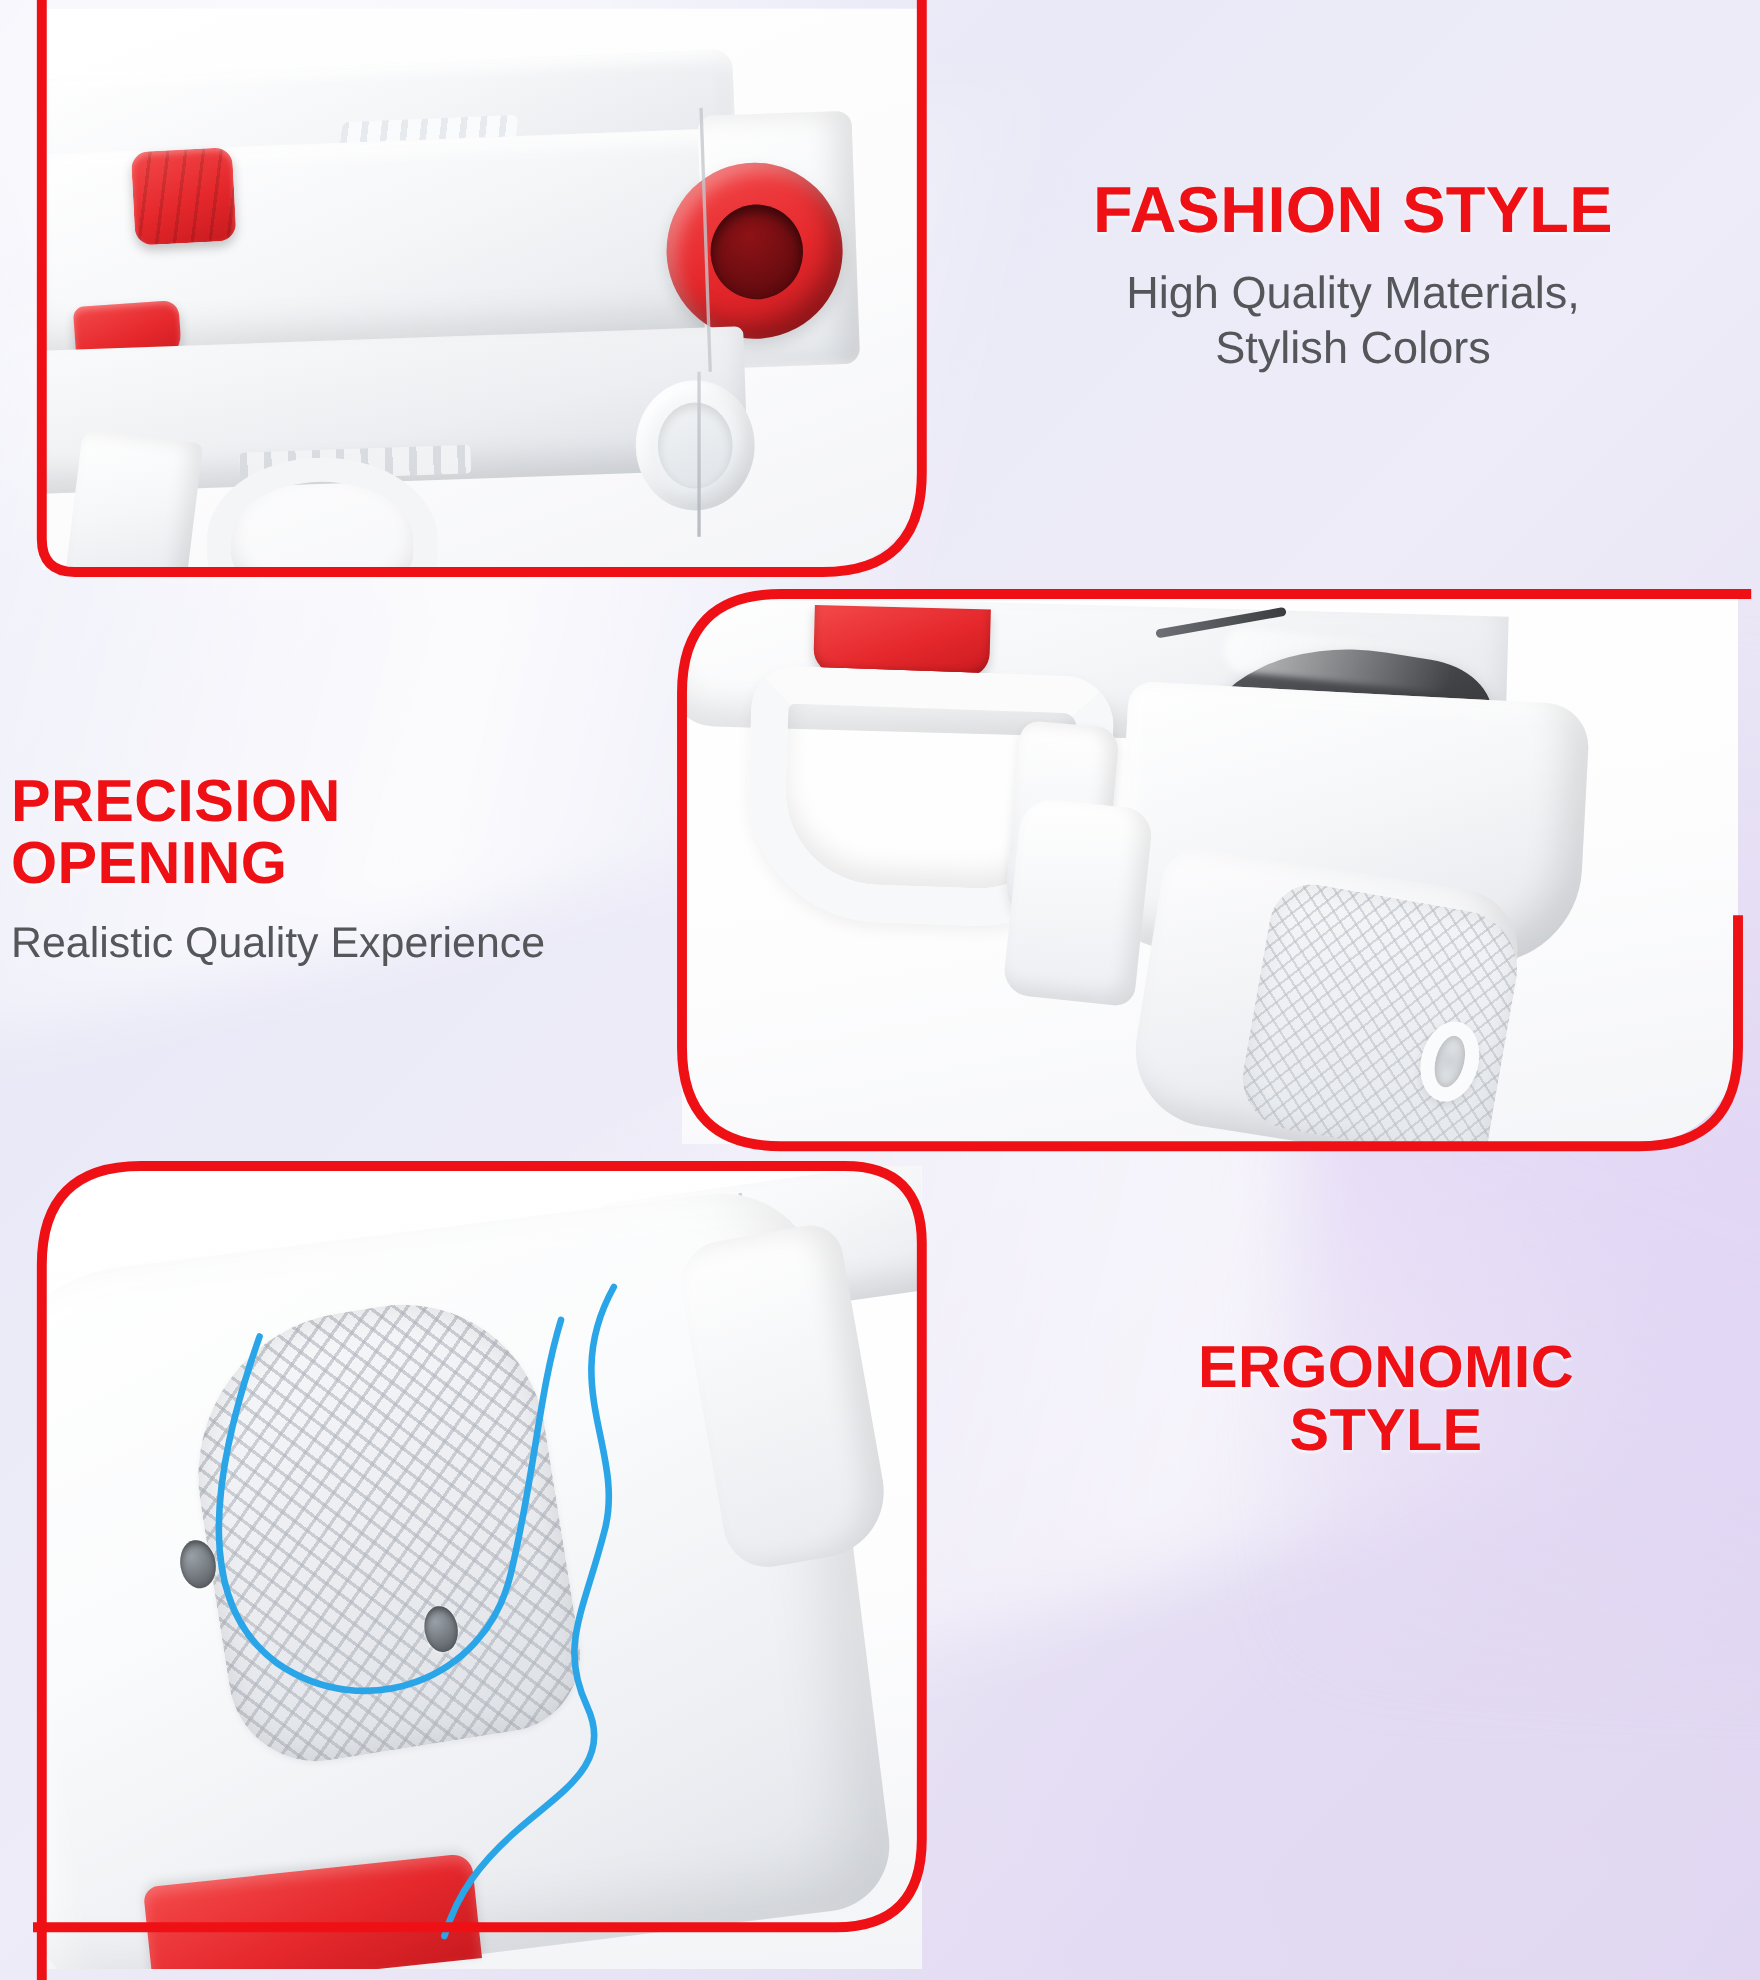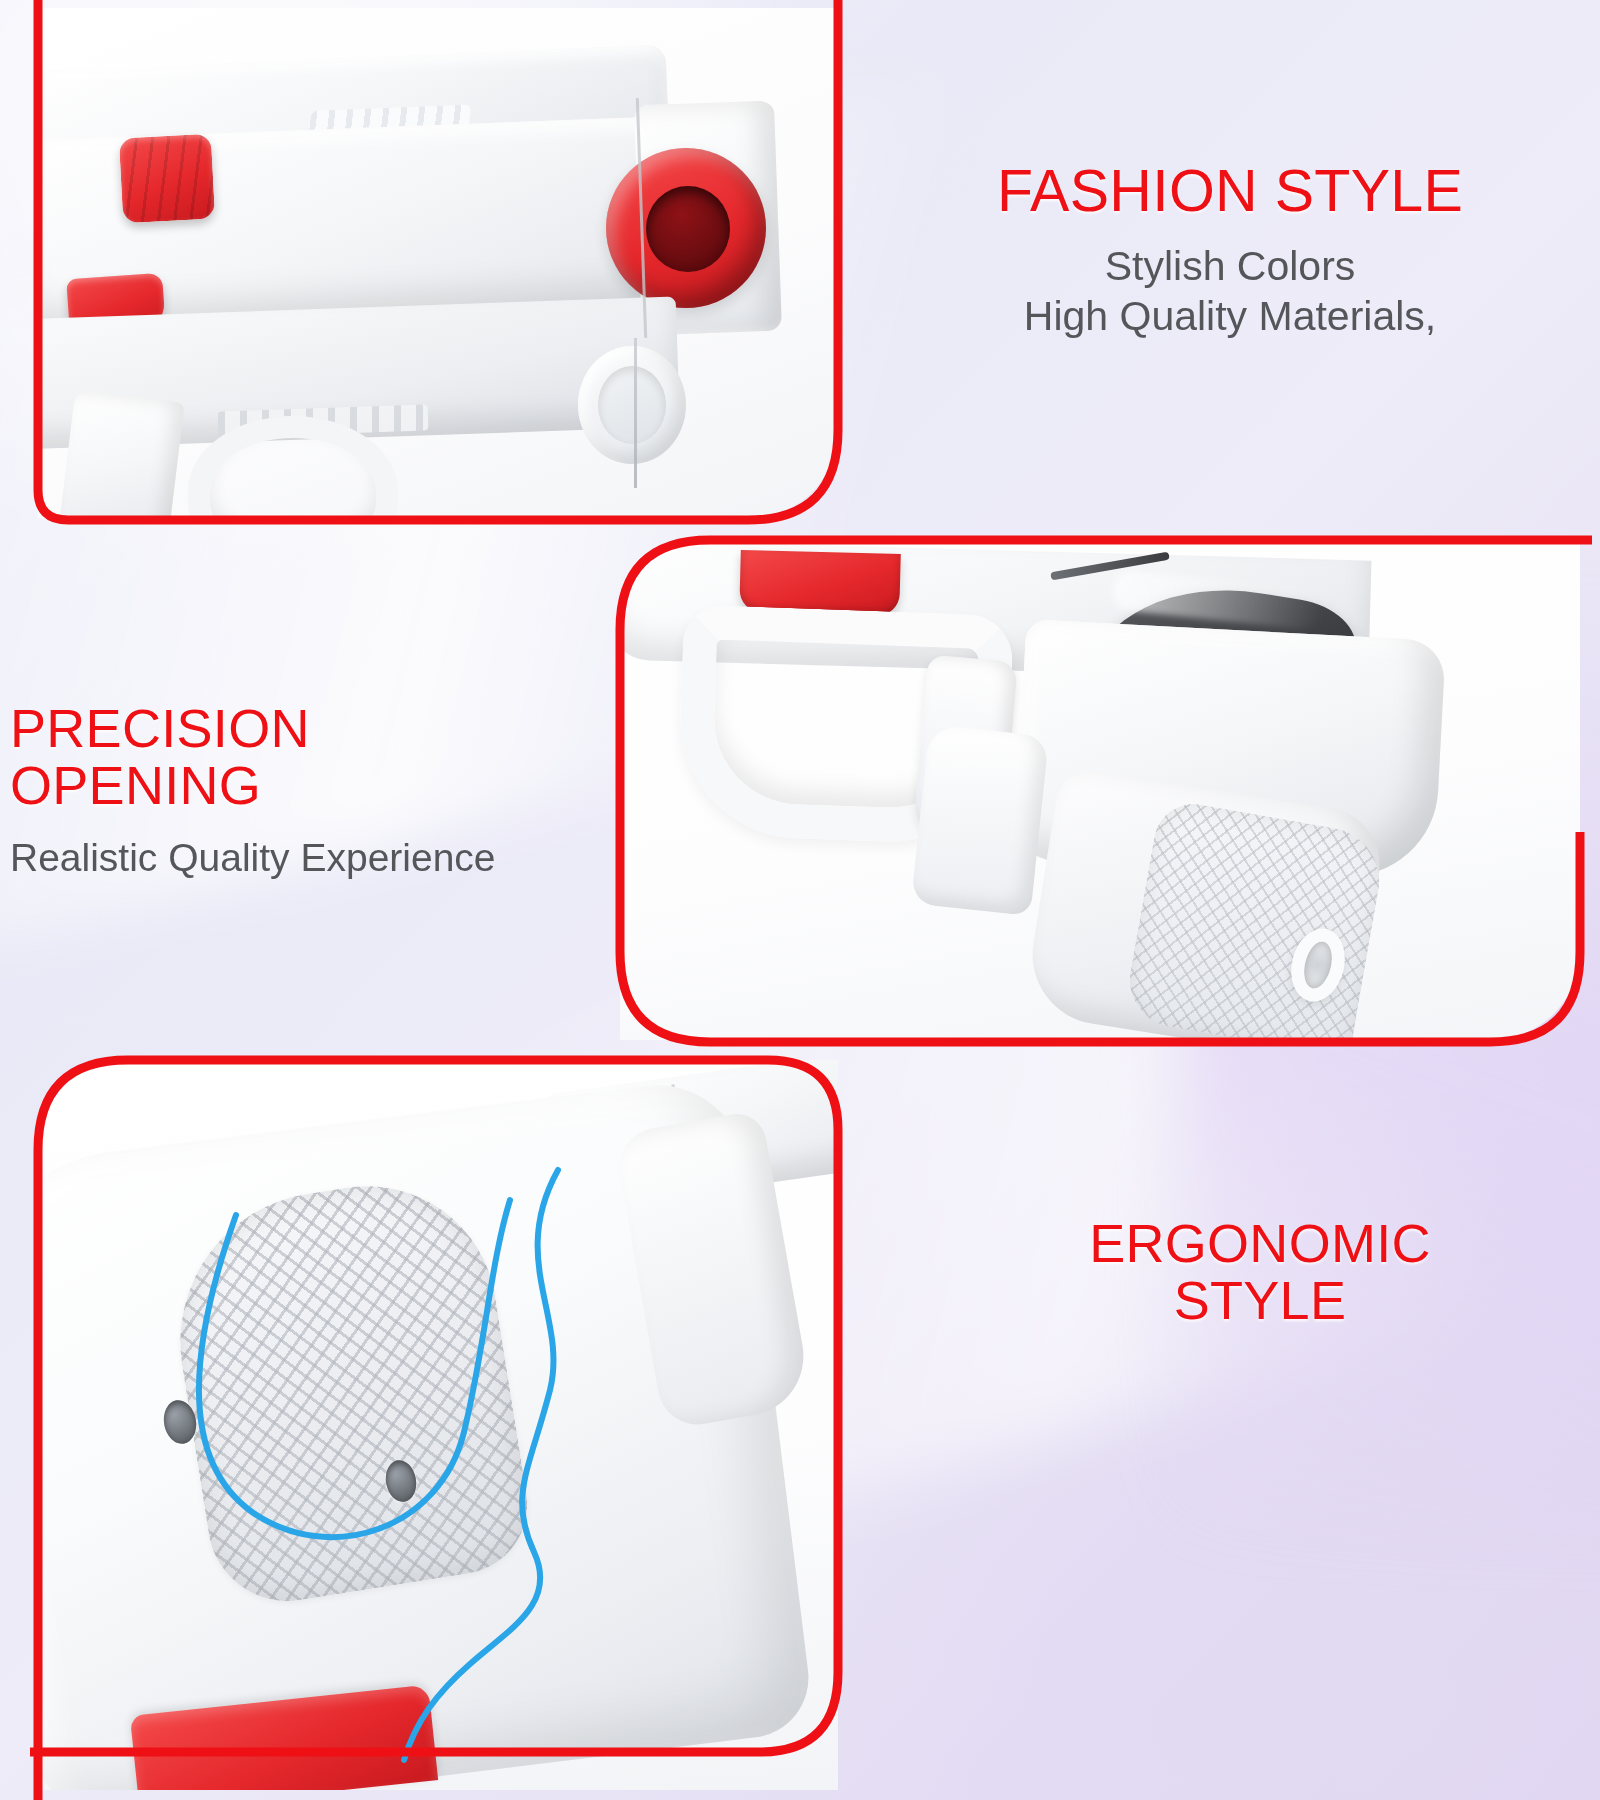--- a/index.html
+++ b/index.html
@@ -46,21 +46,21 @@
   .panel .photo{ position:absolute; inset:0; overflow:hidden; }
 
   
   .frame{ position:absolute; pointer-events:none; }
   .frame svg{ display:block; overflow:visible; }
 
   
   .feature{ position:absolute; }
   .feature .headline{
     color:#ee1014;
-    font-weight:normal;
+    font-weight:bold;
     line-height:1.06;
     letter-spacing:.3px;
     text-shadow:0 2px 3px rgba(255,255,255,.85);
   }
   .feature .sub{
     color:#54565a;
     line-height:1.22;
     font-weight:400;
   }
   .f1{ left:880px; top:160px; width:700px; text-align:center; }
@@ -292,22 +292,22 @@
 
   <div class="frame" style="left:30px; top:1052px;">
     <svg width="820" height="760" viewBox="0 0 820 760">
       <path d="M8,760 L8,98 Q8,8 98,8 L738,8 Q808,8 808,78 L808,620 Q808,700 730,700 L0,700" fill="none" stroke="#ee1014" stroke-width="9" stroke-linecap="butt"></path>
     </svg>
   </div>
 
   <div class="feature f1">
     <div class="headline">FASHION STYLE</div>
     <div class="sub">
+      <div>High Quality Materials,</div>
       <div>Stylish Colors</div>
-      <div>High Quality Materials,</div>
     </div>
   </div>
 
   <div class="feature f2">
     <div class="headline">
       <div>PRECISION</div>
       <div>OPENING</div>
     </div>
     <div class="sub">Realistic Quality Experience</div>
   </div>

